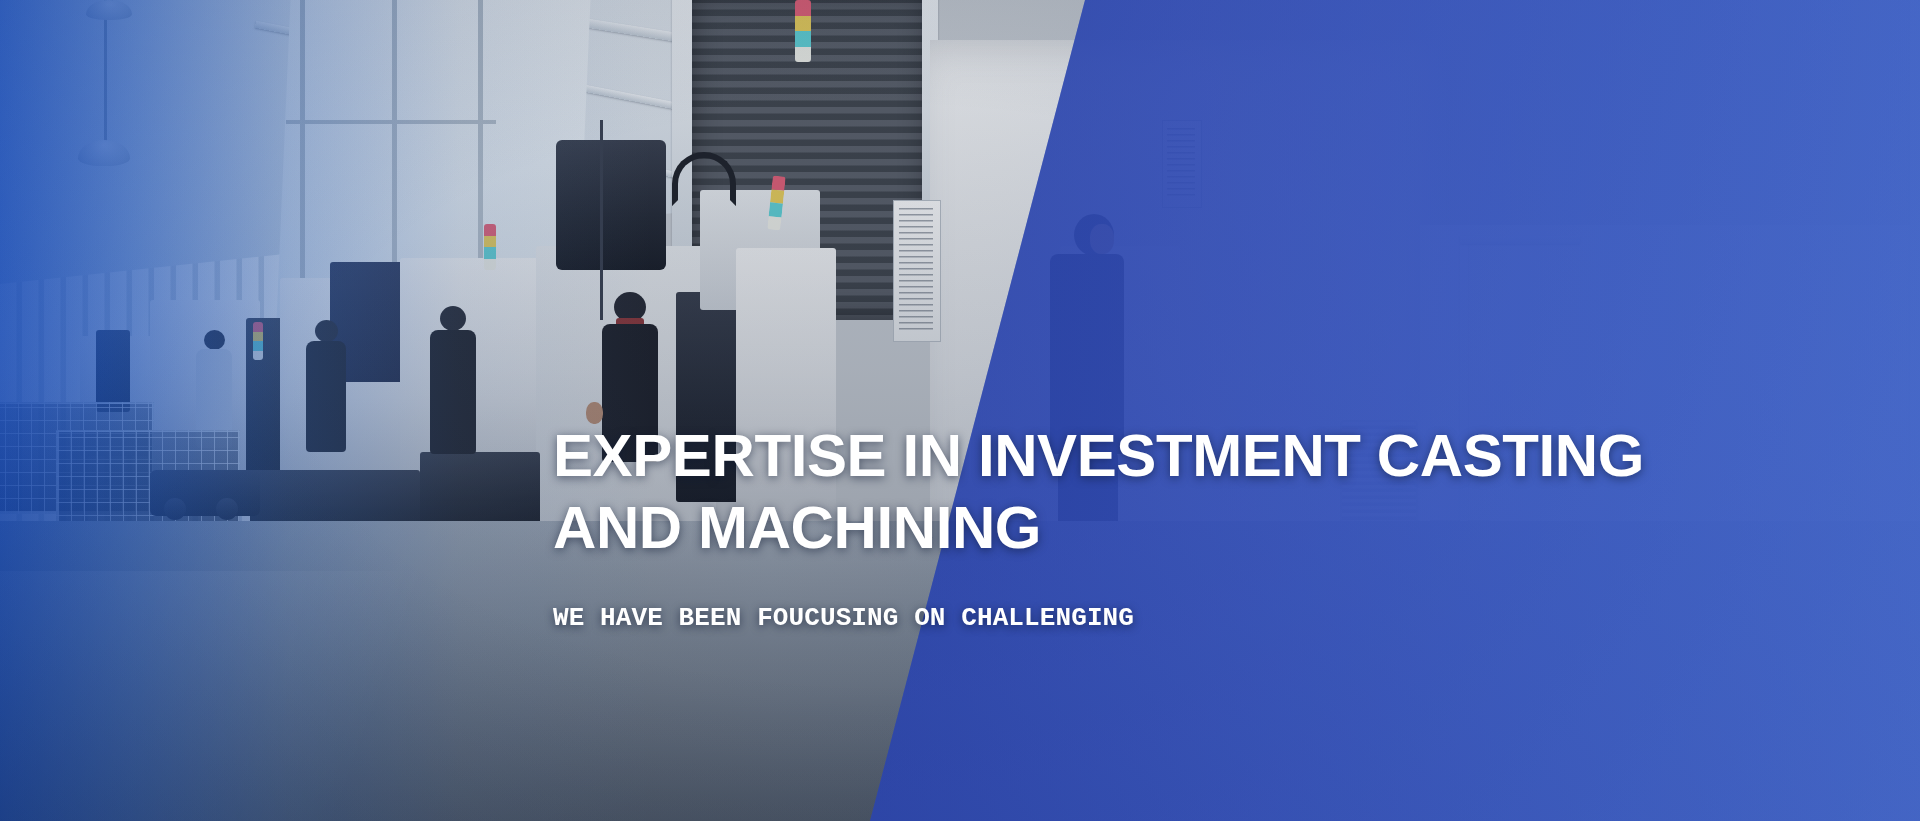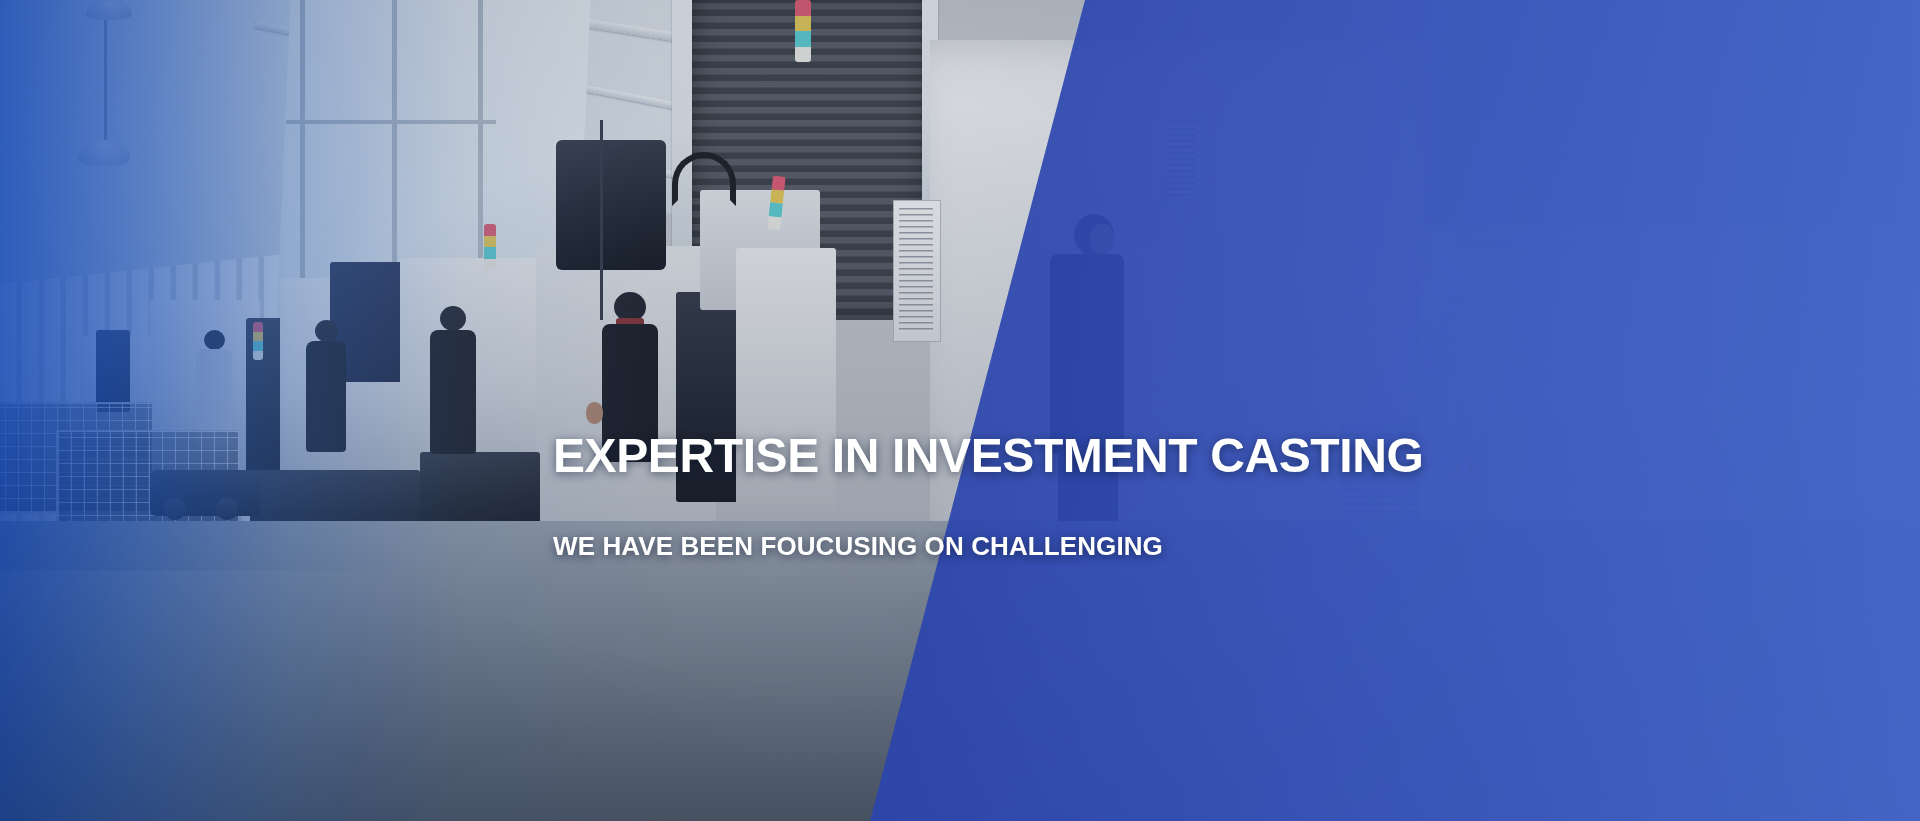--- a/index.html
+++ b/index.html
@@ -235,32 +235,32 @@
     position: absolute;
     left: 553px;
     top: 420px;
     width: 1100px;
     z-index: 40;
   }
   .headline {
     margin: 0;
     color: #ffffff;
     font-family: "Liberation Sans", sans-serif;
-    font-size: 48px;
+    font-size: 60px;
     line-height: 72px;
     font-weight: 700;
     letter-spacing: -0.4px;
     text-transform: uppercase;
     text-shadow: 0 2px 10px rgba(10,20,45,0.55);
     white-space: nowrap;
   }
   .subhead {
     margin: 34px 0 0 0;
     color: #ffffff;
-    font-family: Liberation Sans, sans-serif;
+    font-family: Liberation Mono, monospace;
     font-size: 26px;
     line-height: 40px;
     font-weight: 700;
     letter-spacing: 0.1px;
     text-transform: uppercase;
     text-shadow: 0 2px 8px rgba(10,20,45,0.6);
     white-space: nowrap;
   }
 </style>
 </head>
@@ -400,16 +400,17 @@
   <div class="grade-left"></div>
   <div class="grade-right"></div>
   <div class="dim"></div>
   <div class="vignette"></div>
 
   <div class="wedge"></div>
   <div class="wedge-soft"></div>
 
   <div class="copy">
     <h1 class="headline">EXPERTISE IN INVESTMENT CASTING</h1>
+    <h1 class="headline">AND MACHINING</h1>
     <p class="subhead">WE HAVE BEEN FOUCUSING ON CHALLENGING</p>
   </div>
 
 </div>
 
 </body></html>

